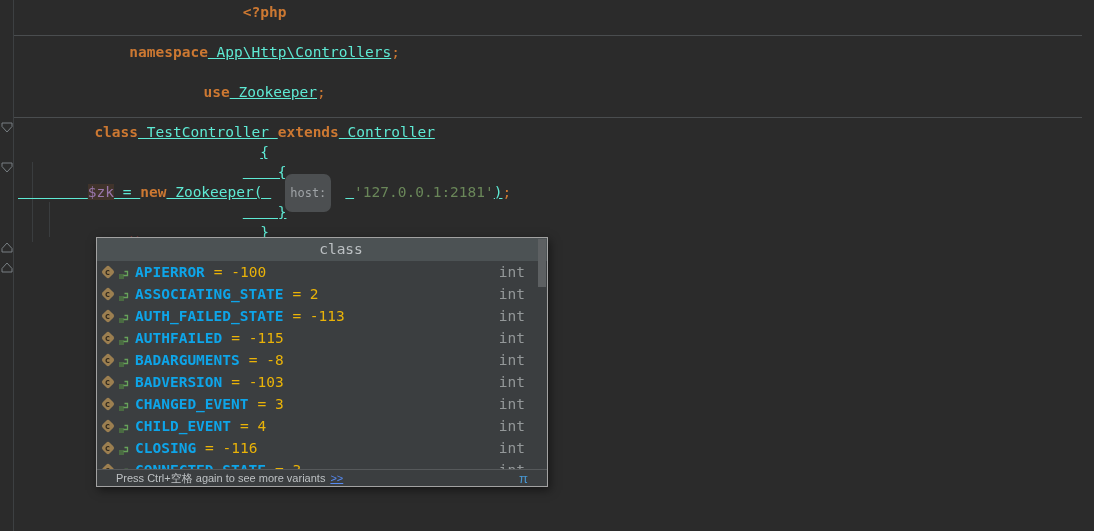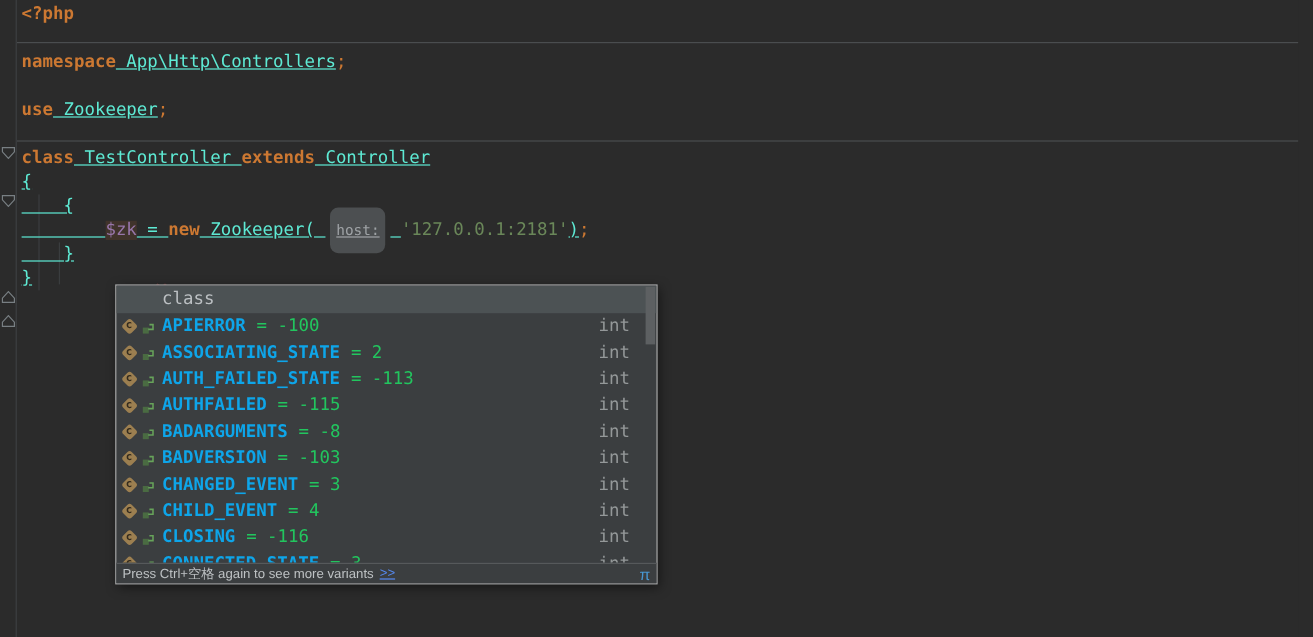--- a/index.html
+++ b/index.html
@@ -1,20 +1,20 @@
 <!DOCTYPE html>
 <html><head>
 <meta charset="utf-8">
 <style>
   html,body { margin:0; padding:0; background:#2b2b2b; }
   .screen {
     position:relative; width:1082px; height:531px; overflow:hidden;
     background:#2b2b2b;
     font-family:"DejaVu Sans Mono","Liberation Mono",monospace;
-    font-size:14.5px; color:#a9b7c6;
+    font-size:14.5px; color:#a9b7c6;text-align:center;
   }
   
   .gutter {
     position:absolute; left:0; top:0; width:13px; height:531px;
     background:#2b2b2b; border-right:1px solid #3d4042; z-index:2;
   }
   .fold { position:absolute; left:1px; width:12px; height:11px; }
   .fm1 { top:122px; } .fm2 { top:162px; } .fm3 { top:242px; } .fm4 { top:262px; }
   
   .sep { position:absolute; left:14px; right:0; height:1px; background:#4a4d4f; z-index:1; }
@@ -27,21 +27,21 @@
   .code { position:absolute; left:18px; top:2px; z-index:3; }
   .code-line { height:20px; line-height:20px; white-space:pre; }
   .tk-kw  { color:#cc7832; font-weight:bold; }
   .tk-pl  { color:#5eead4;text-decoration:underline; }
   .tk-pu  { color:#cc7832; }
   .tk-str { color:#6a8759;margin-top:15px; }
   .tk-var-hl { color:#9876aa; background:#40332b; }
   .tk-var-u  { color:#9876aa; box-shadow:0 1px 0 #4c6b45; }
   .tk-hint {
     background:#4c4f51; color:#9fa3a6; border-radius:7px;
-    padding:12px 5px; font-size:12px; margin:0 4px;text-decoration:underline;
+    padding:12px 5px; font-size:12px; margin:0 14px;
   }
   .tk-caret {
     display:inline-block; width:2px; height:16px; background:#bcbec0;
     vertical-align:middle; margin-left:1px;
   }
   .squiggle { position:absolute; left:130px; top:235px; z-index:4; }
   
   .popup {
     position:absolute; left:96px; top:237px; width:452px; height:250px;
     background:#3b3e40; border:1px solid #a2a2a2; box-sizing:border-box;
@@ -57,27 +57,27 @@
     width:14px; height:14px; flex:0 0 14px; margin-right:3px;
     display:flex; align-items:center; justify-content:center;
   }
   .diamond {
     width:10px; height:10px; background:#9c7f50; border-radius:2.5px;
     transform:rotate(45deg); display:flex; align-items:center; justify-content:center;
   }
   .diamond span { transform:rotate(-45deg); font-size:9px; font-weight:bold; color:#332b1e; line-height:1; }
   .icon-vis { width:11px; height:11px; flex:0 0 11px; margin-right:6px; }
   .item-name { font-weight:bold; color:#0ea5e9; white-space:pre; }
-  .item-value { color:#22c55e; margin-left:9px; white-space:pre; }
+  .item-value { color:#eab308; margin-left:9px; white-space:pre; }
   .item-type { margin-left:auto; color:#949899; }
   .thumb { position:absolute; right:1px; top:1px; width:8px; height:48px; background:#5d6062; }
   .hintbar {
     position:absolute; left:0; right:0; bottom:0; height:17px;
     background:#3b3e40; border-top:1px solid #56595b;
-    display:flex; align-items:center; padding:0 5px; box-sizing:border-box;
+    display:flex; align-items:center; padding:0 19px; box-sizing:border-box;
     font-family:"Liberation Sans","DejaVu Sans",sans-serif; font-size:11px; color:#bdc1c3;
   }
   .hint-link { color:#568af2; text-decoration:underline; margin-left:5px; cursor:pointer; }
   .pi { margin-left:auto; color:#4796d1; font-size:13px; }
 </style>
 </head>
 <body>
 
 <div class="screen">
 

